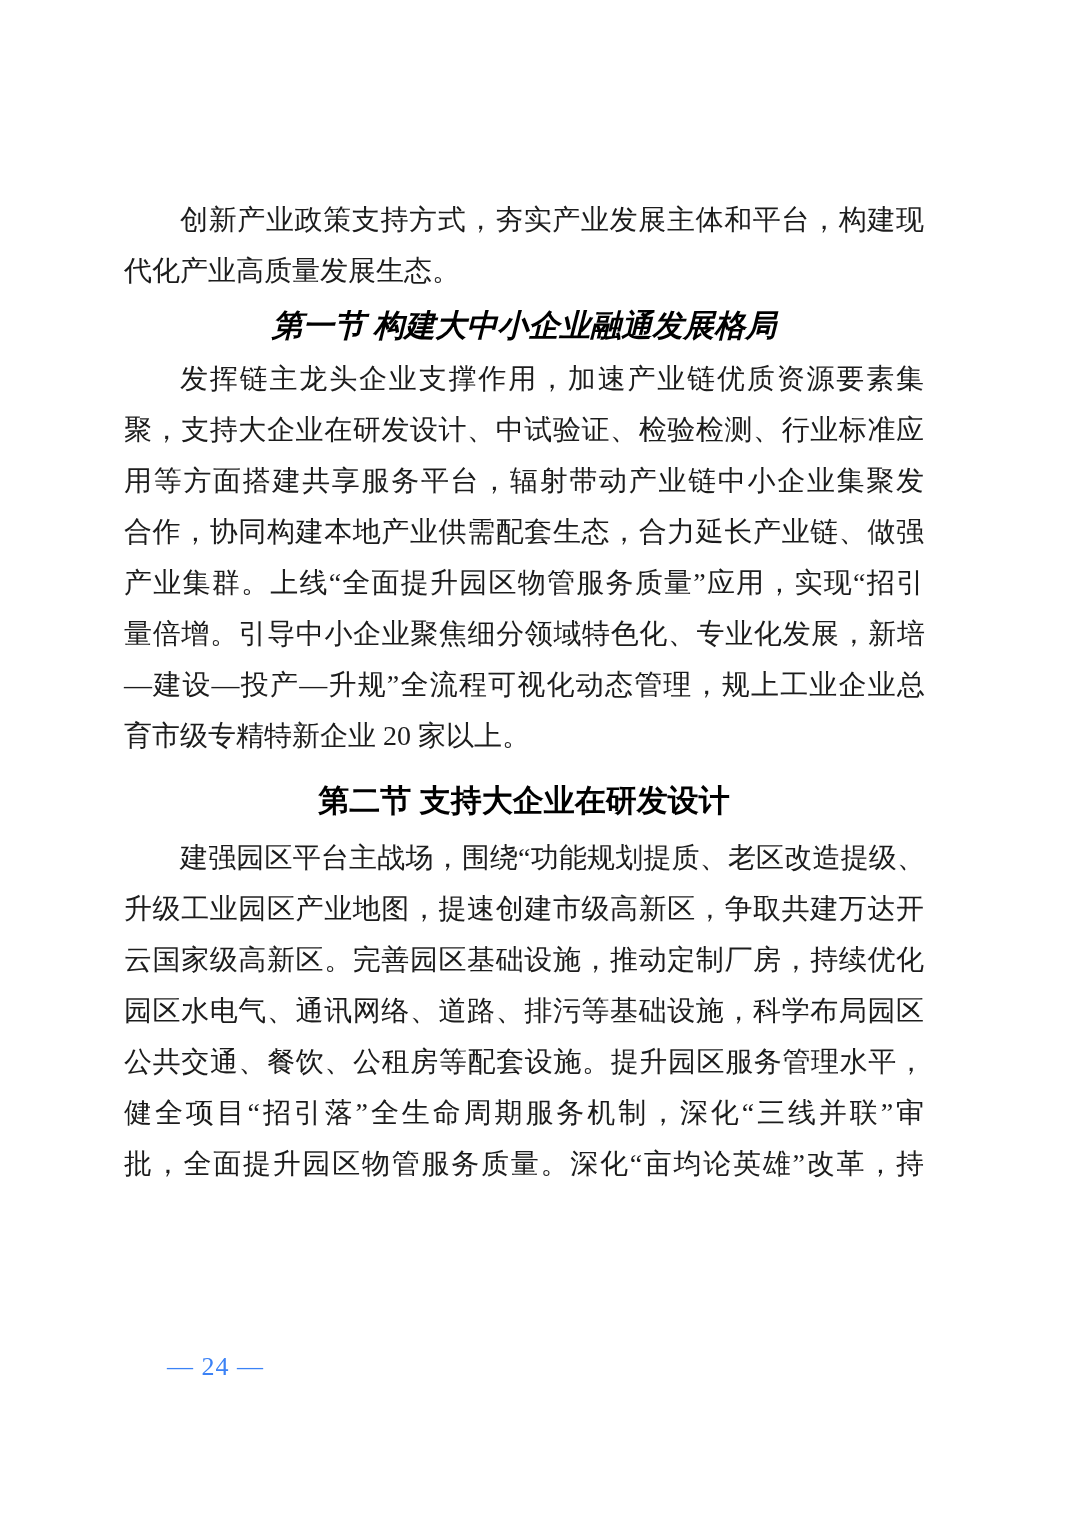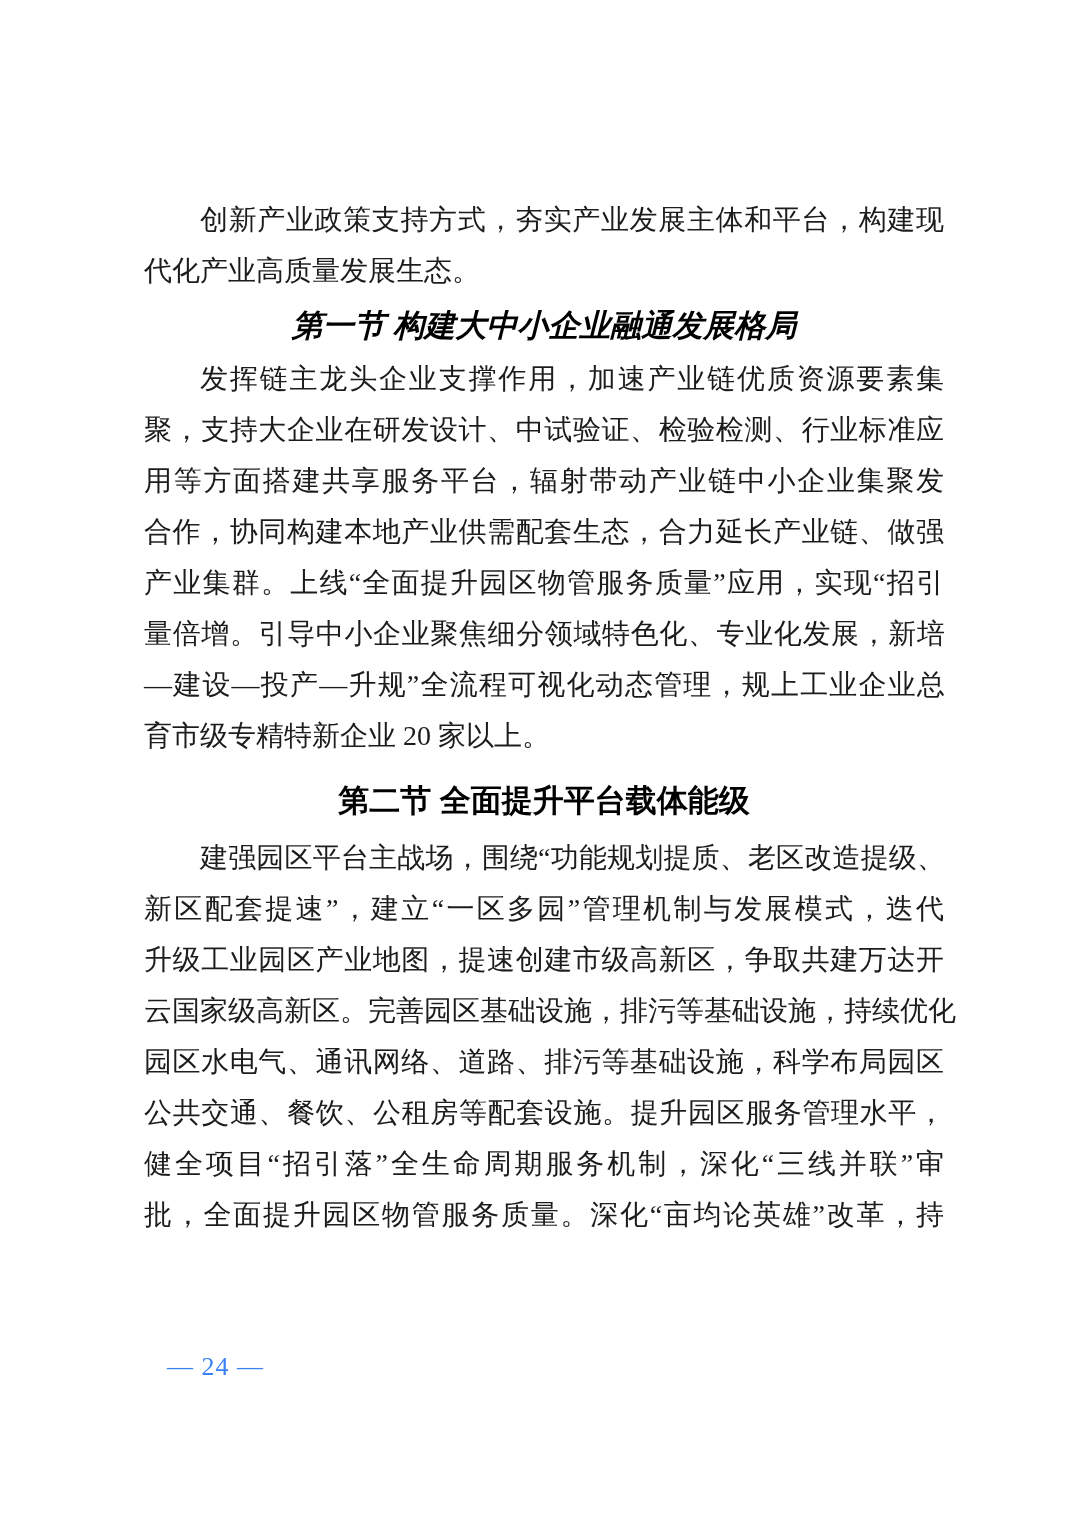--- a/index.html
+++ b/index.html
@@ -11,21 +11,21 @@
     position: relative;
     width: 1074px;
     height: 1520px;
     background: #ffffff;
     overflow: hidden;
     font-family: "Liberation Serif", "DejaVu Serif", serif;
     color: #1c1c1c;
   }
   .content {
     position: absolute;
-    left: 144px;
+    left: 124px;
     top: 194px;
     width: 800px;
   }
   .line {
     width: 800px;
     height: 51px;
     line-height: 51px;
     font-size: 28px;
     text-align: justify;
     text-align-last: justify;
@@ -86,26 +86,25 @@
 
     <div class="line indent">发挥链主龙头企业支撑作用，加速产业链优质资源要素集</div>
     <div class="line">聚，支持大企业在研发设计、中试验证、检验检测、行业标准应</div>
     <div class="line">用等方面搭建共享服务平台，辐射带动产业链中小企业集聚发</div>
     <div class="line">合作，协同构建本地产业供需配套生态，合力延长产业链、做强</div>
     <div class="line">产业集群。上线“全面提升园区物管服务质量”应用，实现“招引</div>
     <div class="line tight">量倍增。引导中小企业聚焦细分领域特色化、专业化发展，新培</div>
     <div class="line tight">—建设—投产—升规”全流程可视化动态管理，规上工业企业总</div>
     <div class="line para-end">育市级专精特新企业 20 家以上。</div>
 
-    <h2 class="heading h2">第二节 全面提升平台载体能级</h2>
+    <h2 class="heading h2">第二节 支持大企业在研发设计</h2>
 
     <div class="line indent tight">建强园区平台主战场，围绕“功能规划提质、老区改造提级、</div>
-    <div class="line">新区配套提速”，建立“一区多园”管理机制与发展模式，迭代</div>
     <div class="line">升级工业园区产业地图，提速创建市级高新区，争取共建万达开</div>
-    <div class="line">云国家级高新区。完善园区基础设施，排污等基础设施，持续优化</div>
+    <div class="line">云国家级高新区。完善园区基础设施，推动定制厂房，持续优化</div>
     <div class="line">园区水电气、通讯网络、道路、排污等基础设施，科学布局园区</div>
     <div class="line tight">公共交通、餐饮、公租房等配套设施。提升园区服务管理水平，</div>
     <div class="line">健全项目“招引落”全生命周期服务机制，深化“三线并联”审</div>
     <div class="line">批，全面提升园区物管服务质量。深化“亩均论英雄”改革，持</div>
 
   </div>
 
   <div class="footer">— 24 —</div>
 </div>
 

